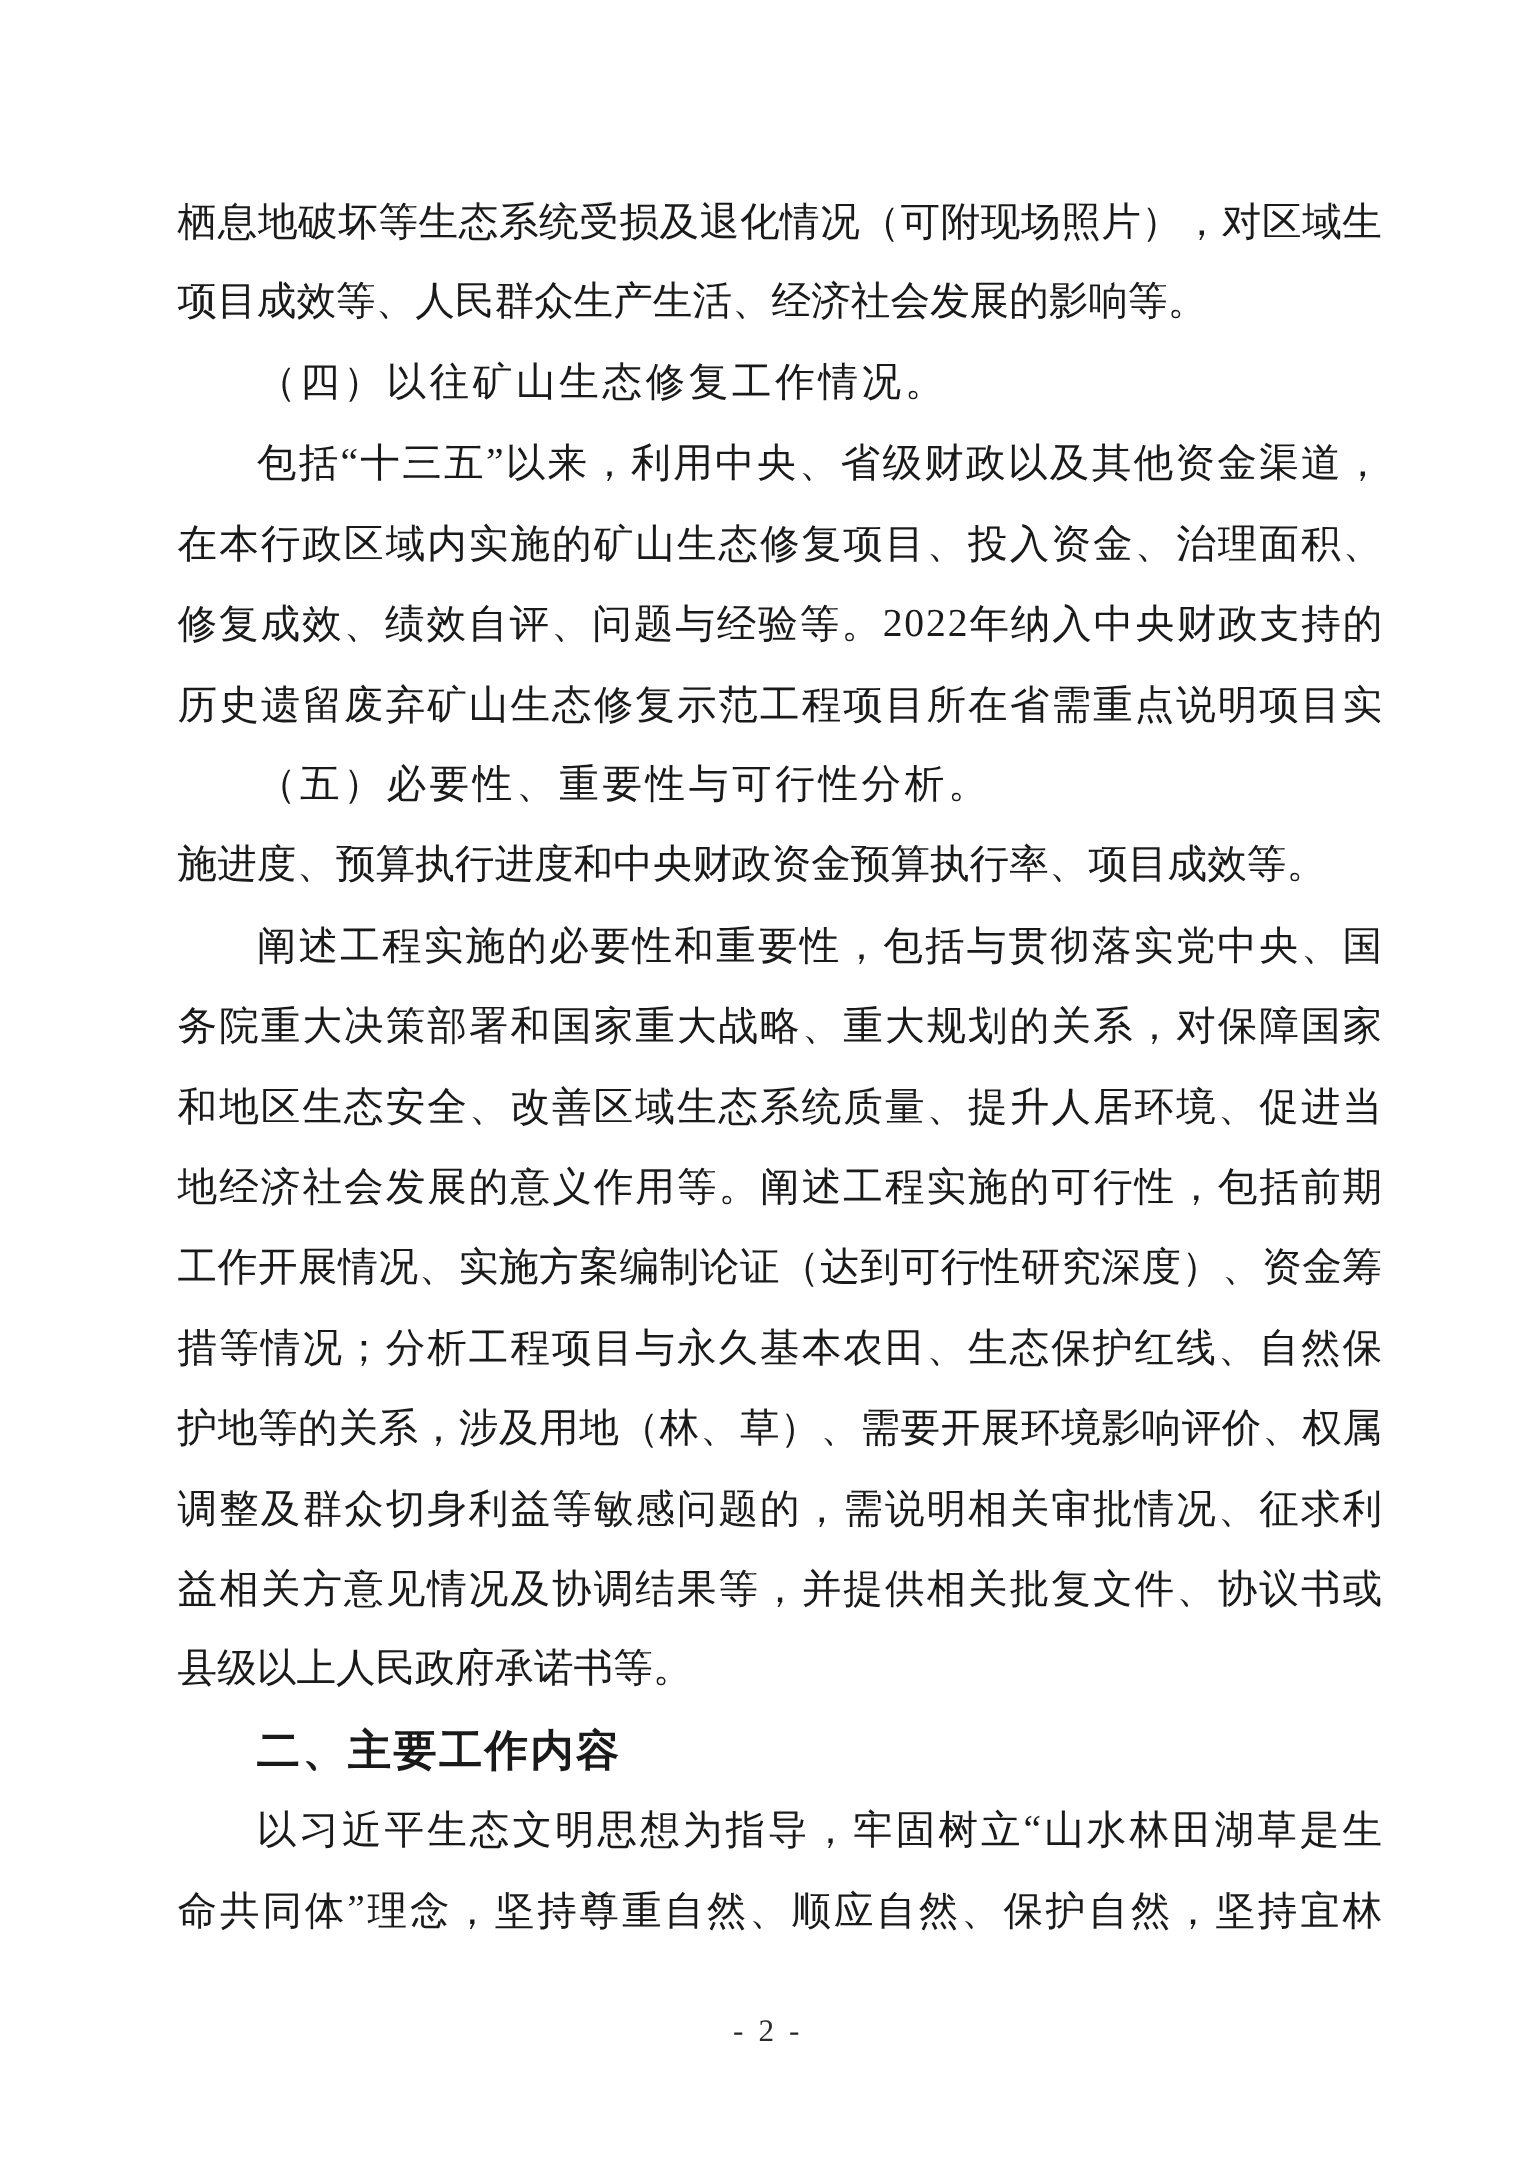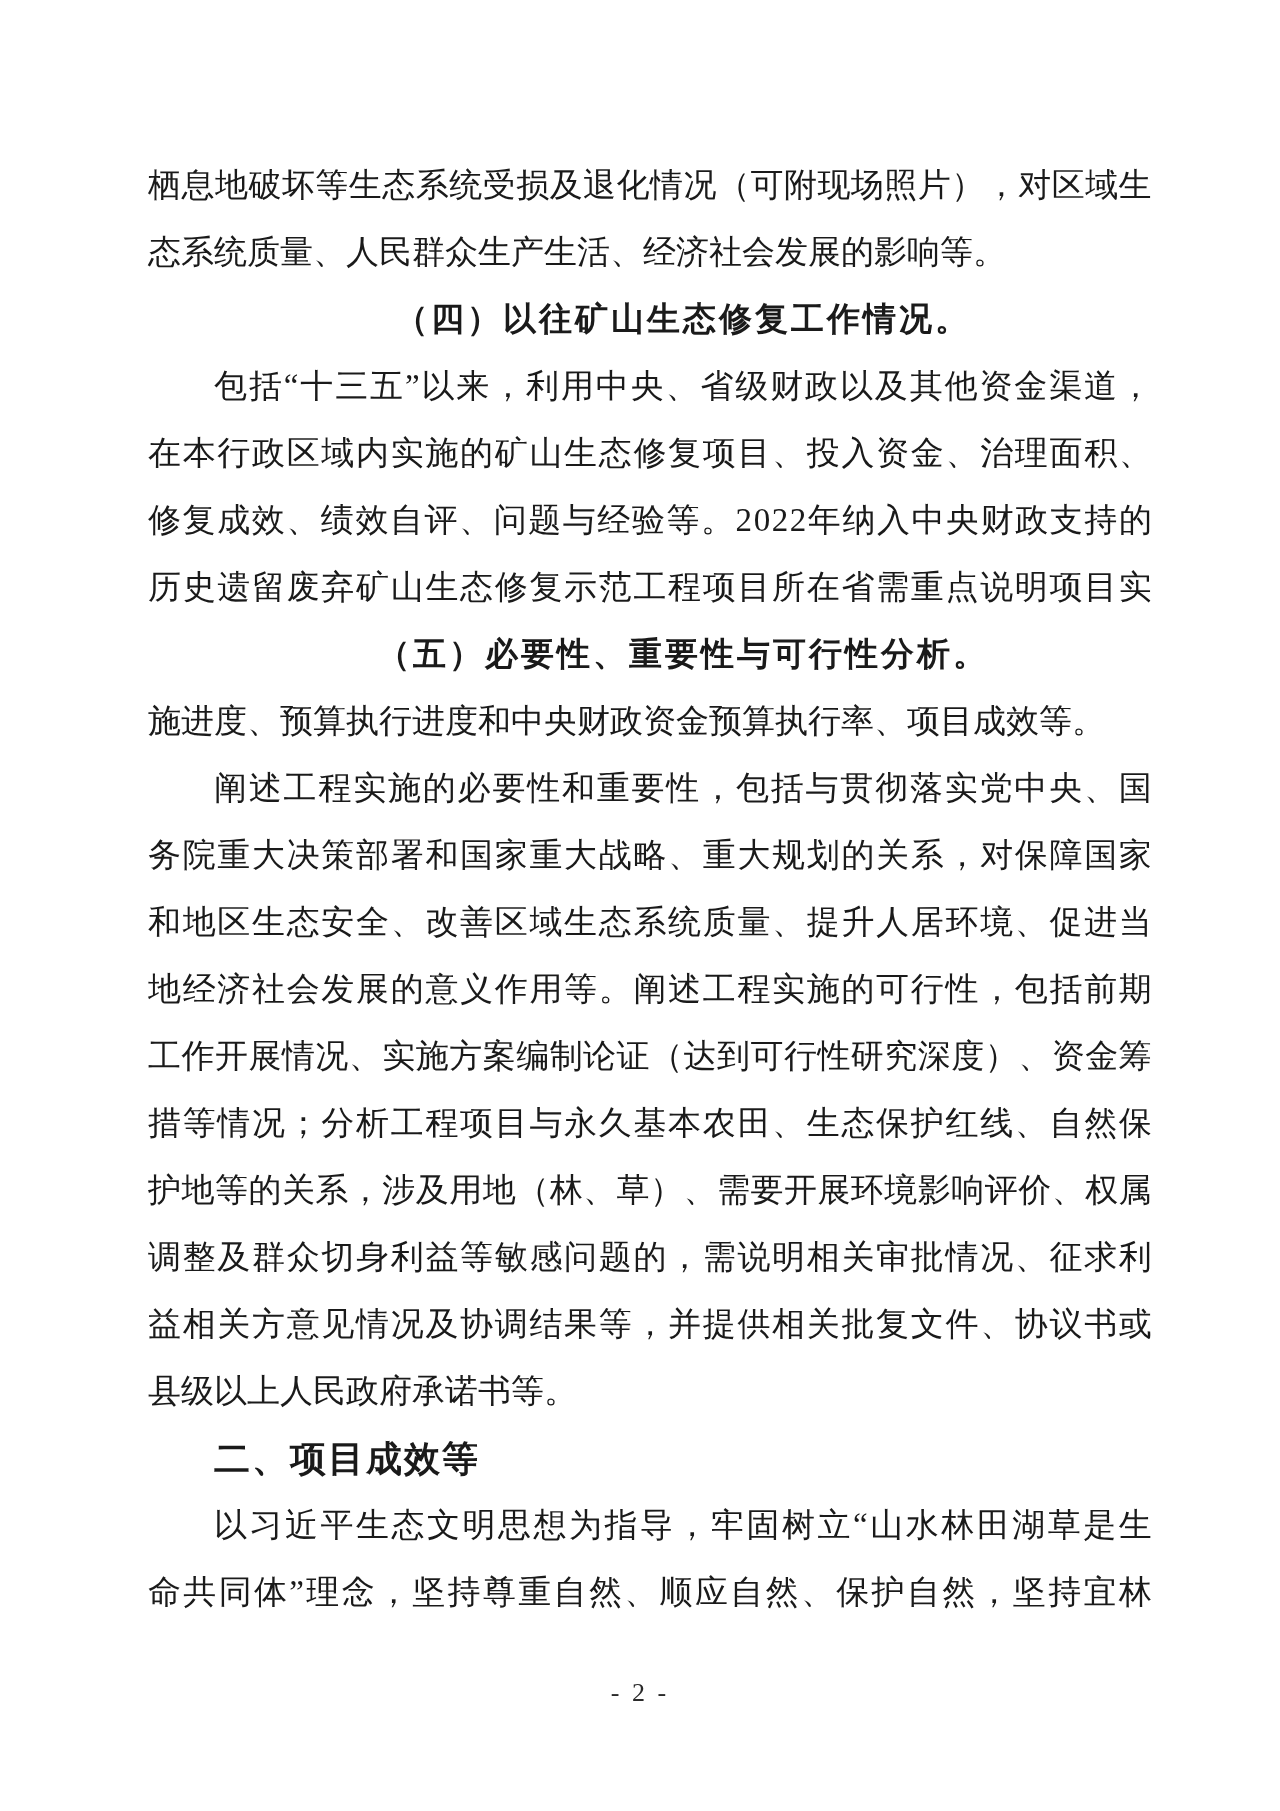--- a/index.html
+++ b/index.html
@@ -32,23 +32,22 @@
     justify-content: space-between;
     align-items: center;
     line-height: normal;
   }
   
   .line.indent { padding-left: 66px; }
   
   .line.end { text-align: left; }
   .line.heading-kai {
     padding-left: 66px;
-    font-weight: 700;
+    font-weight: 400;
     letter-spacing: 3px;
-    text-align: center;
   }
   .line.heading-hei {
     padding-left: 66px;
     font-weight: 700;
     font-size: 36px;
     font-family: "Liberation Sans", "DejaVu Sans", sans-serif;
     letter-spacing: 2px;
   }
   .footer {
     position: absolute;
@@ -92,21 +91,21 @@
         <span>场</span>
         <span>照</span>
         <span>片</span>
         <span>）</span>
         <span>，</span>
         <span>对</span>
         <span>区</span>
         <span>域</span>
         <span>生</span>
       </div>
-    <div class="line end">态系统质量、人民群众生产生活、经济社会发展的影响等。</div>
+    <div class="line end">项目成效等、人民群众生产生活、经济社会发展的影响等。</div>
 
     <div class="line heading-kai">（四）以往矿山生态修复工作情况。</div>
 
     <div class="line fill indent">
         <span>包</span>
         <span>括</span>
         <span>“</span>
         <span>十</span>
         <span>三</span>
         <span>五</span>
@@ -506,21 +505,21 @@
         <span>文</span>
         <span>件</span>
         <span>、</span>
         <span>协</span>
         <span>议</span>
         <span>书</span>
         <span>或</span>
       </div>
     <div class="line end">县级以上人民政府承诺书等。</div>
 
-    <div class="line heading-hei">二、项目成效等</div>
+    <div class="line heading-hei">二、主要工作内容</div>
 
 
     <div class="line fill indent">
         <span>以</span>
         <span>习</span>
         <span>近</span>
         <span>平</span>
         <span>生</span>
         <span>态</span>
         <span>文</span>

